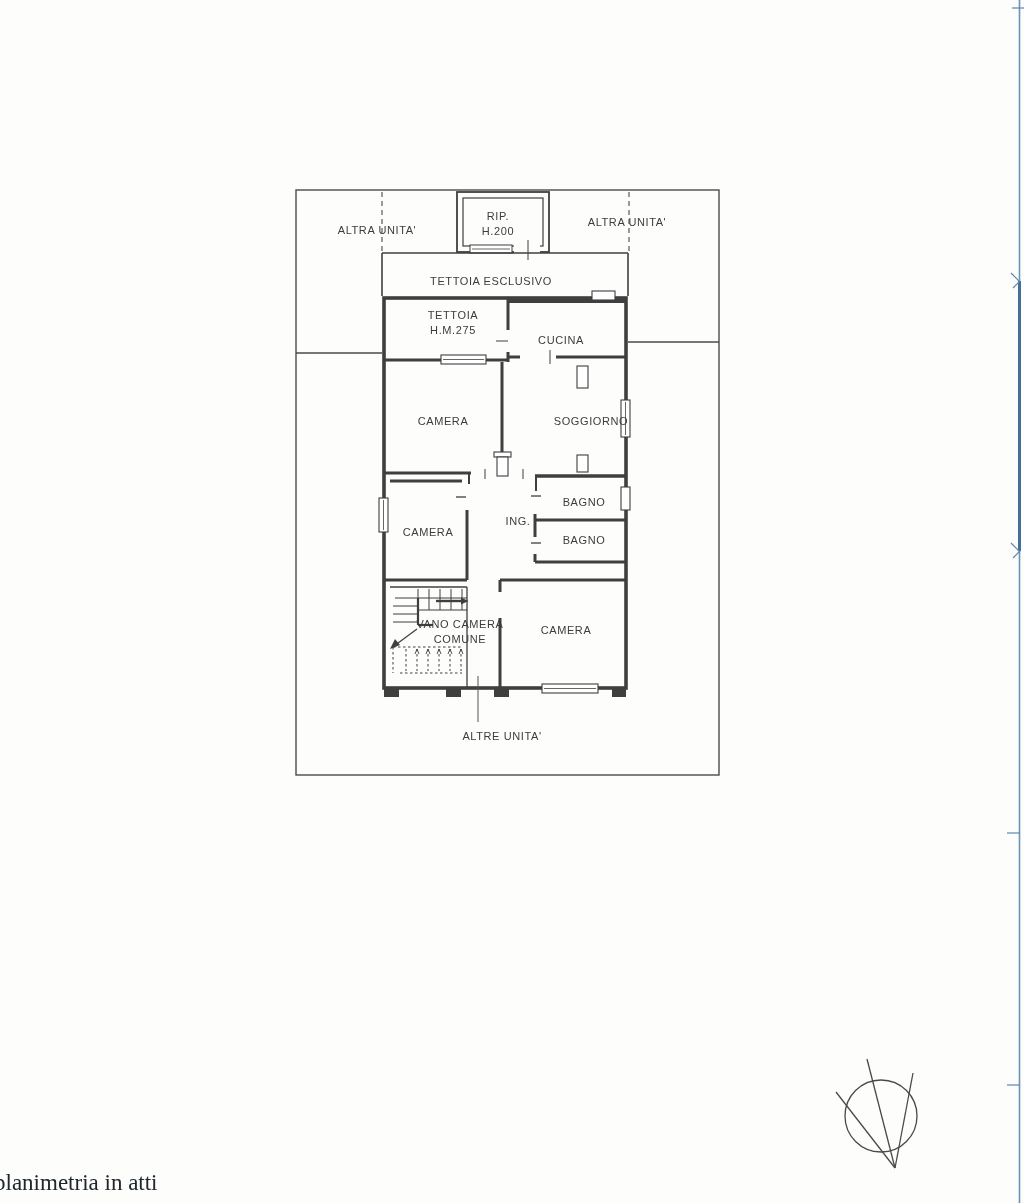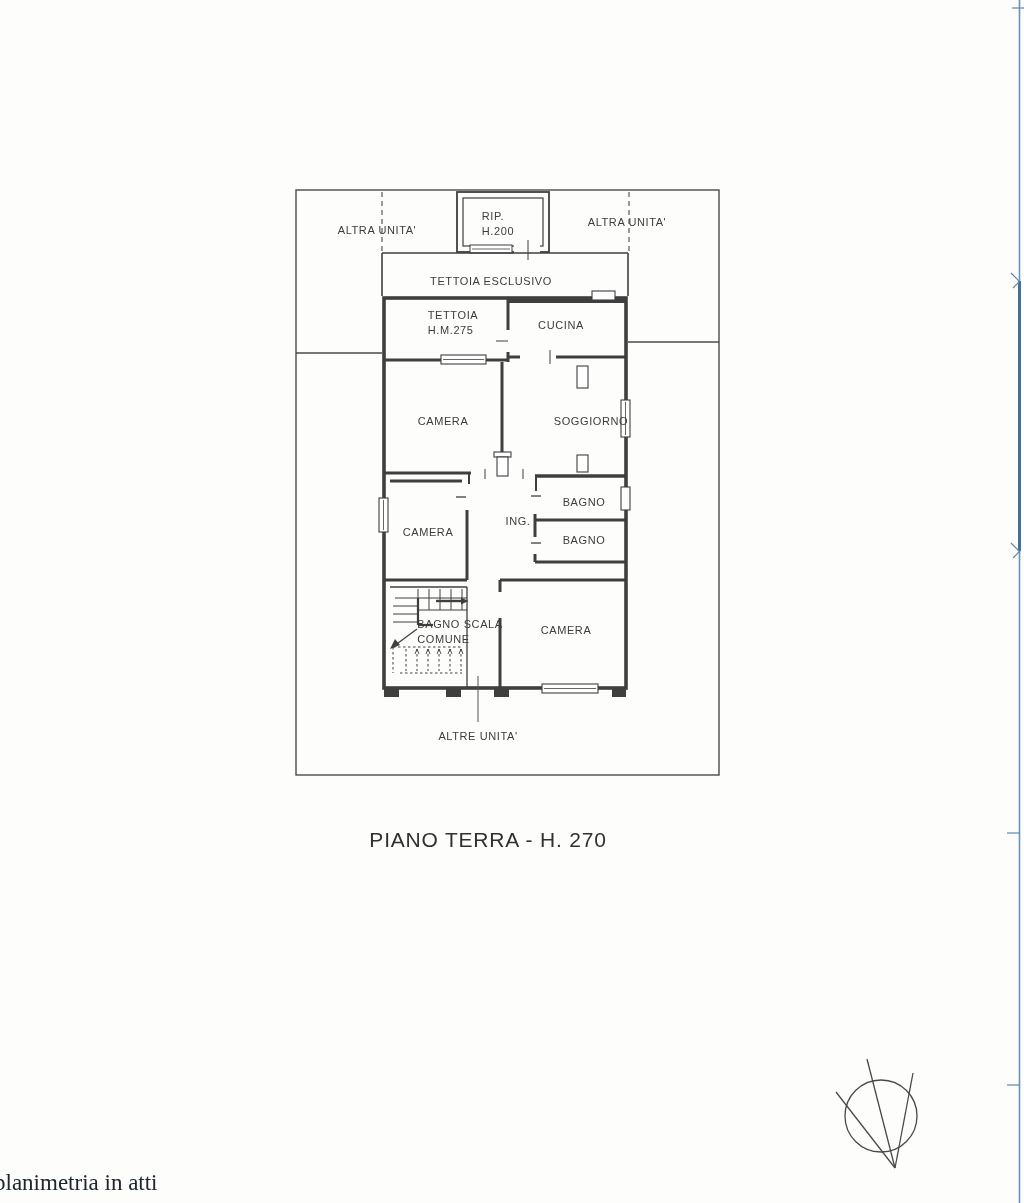--- a/index.html
+++ b/index.html
@@ -2,21 +2,21 @@
 <html><head>
 <meta charset="utf-8">
 <style>
   html,body{margin:0;padding:0;}
   body{width:1024px;height:1203px;overflow:hidden;background:#fcfcfc;
        font-family:"Liberation Sans",sans-serif;}
   #scan-page{position:relative;width:1024px;height:1203px;background:#fdfdfc;}
   svg{position:absolute;left:0;top:0;}
   .lbl{position:absolute;transform:translateX(-50%);color:#3c3c3c;
        font-size:11px;letter-spacing:0.6px;white-space:nowrap;
-       text-align:left;line-height:15px;}
+       text-align:center;line-height:15px;}
   .lbl2{line-height:15px;}
   #plan-title{position:absolute;left:488px;top:828px;transform:translateX(-50%);
        font-size:21px;letter-spacing:0.8px;color:#303030;white-space:nowrap;}
   #footer-note{position:absolute;left:-6px;top:1170px;
        font-family:"Liberation Serif",serif;font-size:23px;color:#20262e;
        white-space:nowrap;}
 </style>
 </head>
 <body>
 
@@ -195,33 +195,32 @@
     <div>H.200</div>
   </div>
 
   <div class="lbl" style="left:491px;top:274px">TETTOIA ESCLUSIVO</div>
 
   <div class="lbl lbl2" style="left:453px;top:308px">
     <div>TETTOIA</div>
     <div>H.M.275</div>
   </div>
 
-  <div class="lbl" style="left:561px;top:318px">CUCINA</div>
+  <div class="lbl" style="left:561px;top:333px">CUCINA</div>
   <div class="lbl" style="left:443px;top:414px">CAMERA</div>
   <div class="lbl" style="left:591px;top:414px">SOGGIORNO</div>
   <div class="lbl" style="left:584px;top:495px">BAGNO</div>
   <div class="lbl" style="left:518px;top:514px">ING.</div>
   <div class="lbl" style="left:428px;top:525px">CAMERA</div>
   <div class="lbl" style="left:584px;top:533px">BAGNO</div>
 
   <div class="lbl lbl2" style="left:460px;top:617px">
-    <div>BAGNO SCALA</div>
+    <div>VANO CAMERA</div>
     <div>COMUNE</div>
   </div>
 
   <div class="lbl" style="left:566px;top:623px">CAMERA</div>
-  <div class="lbl" style="left:478px;top:729px">ALTRE UNITA'</div>
-
-  <div id="plan-title">PIANO TERRA - H. 270</div>
+  <div class="lbl" style="left:502px;top:729px">ALTRE UNITA'</div>
+
 
   <div id="footer-note">planimetria in atti</div>
 
 </div>
 
 </body></html>

